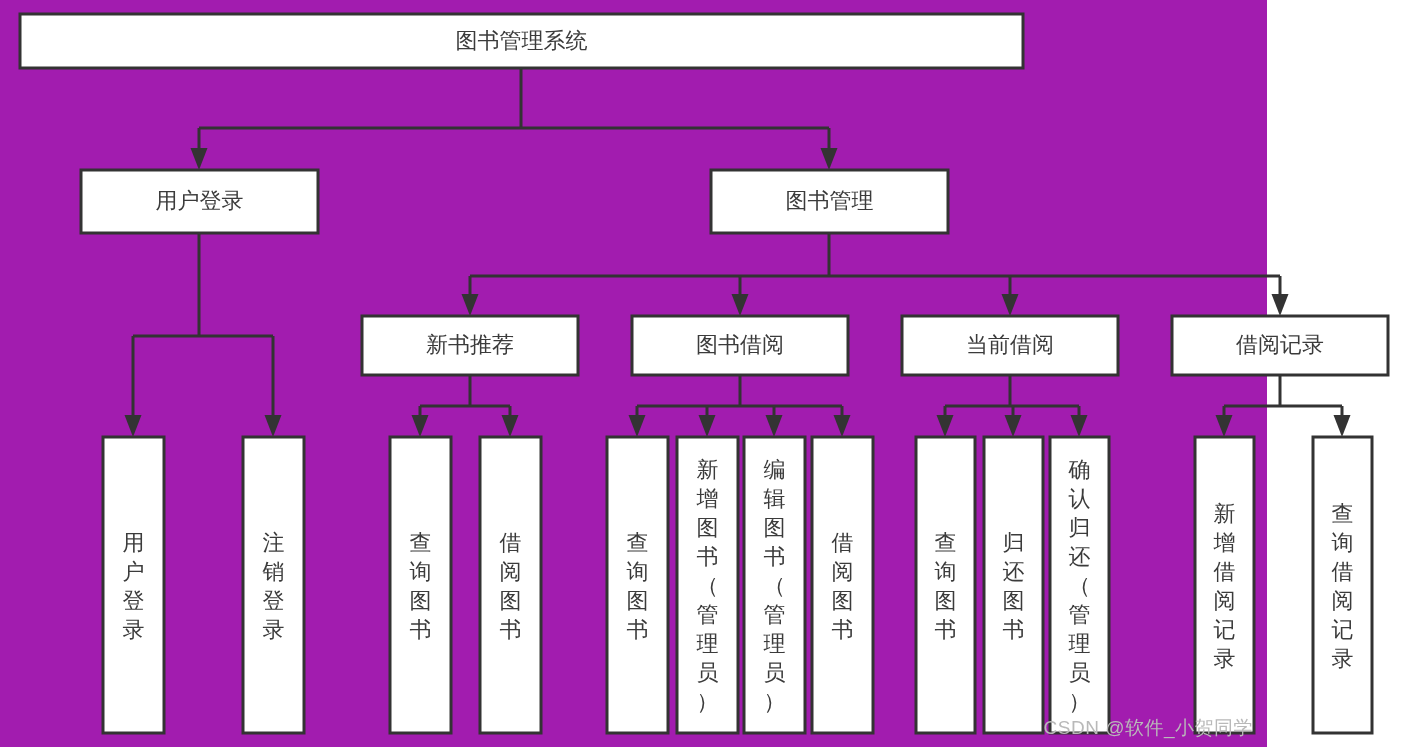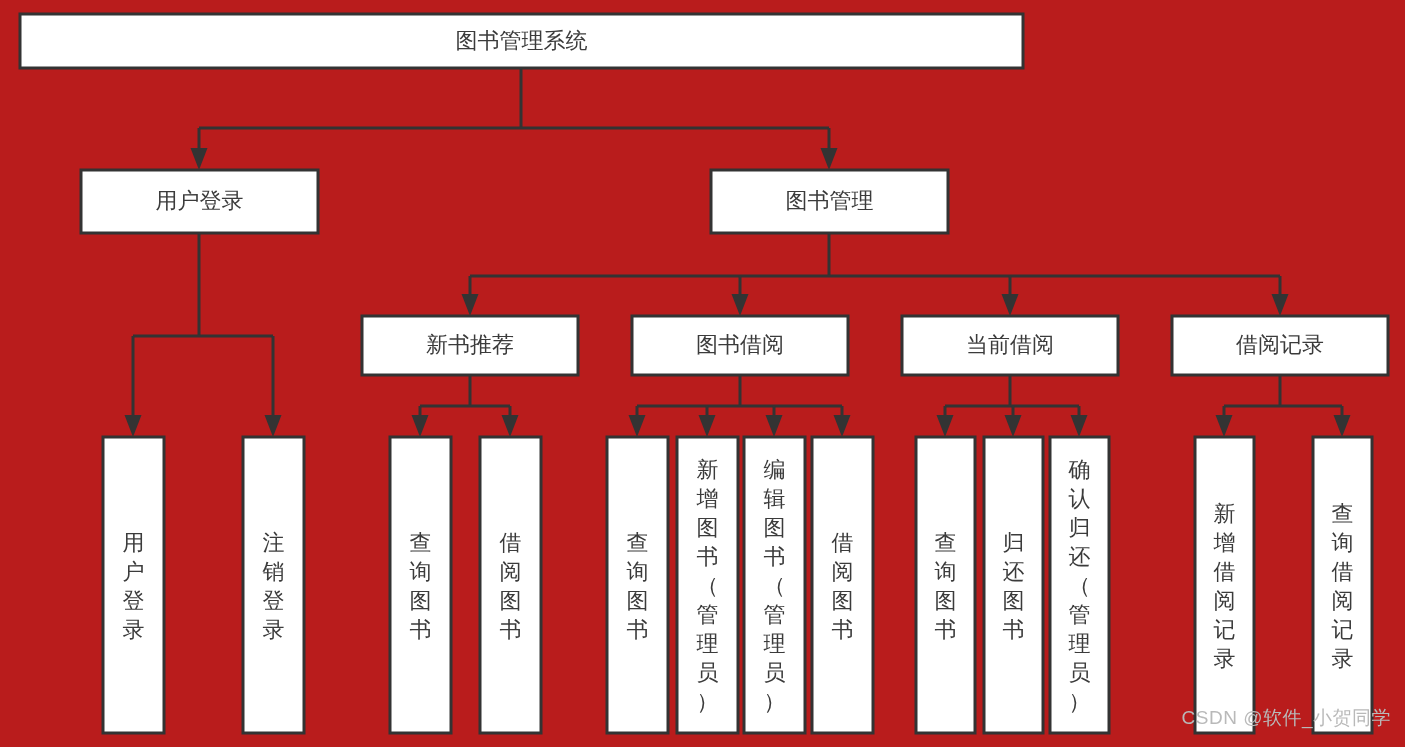--- a/index.html
+++ b/index.html
@@ -8,23 +8,23 @@
     background: #ffffff;
   }
   body {
     width: 1405px;
     height: 747px;
     font-family: "Liberation Sans", sans-serif;
     overflow: hidden;
   }
   #diagram-root {
     position: relative;
-    width: 1405px;
+    width: 1267px;
     height: 747px;
-    background: #b91c1c;
+    background: #a21caf;
   }
   svg.tree {
     position: absolute;
     left: 0;
     top: 0;
     width: 1405px;
     height: 747px;
   }
   .node-rect {
     fill: #ffffff;
@@ -48,21 +48,21 @@
   }
   .node-label-v {
     font-family: "Liberation Sans", sans-serif;
     font-size: 22px;
     fill: #3b3b3b;
     text-anchor: middle;
   }
   .watermark {
     position: absolute;
     right: 14px;
-    bottom: 16px;
+    bottom: 6px;
     font-family: "Liberation Sans", sans-serif;
     font-size: 19px;
     color: #b9b9b9;
     letter-spacing: 0.5px;
     white-space: nowrap;
     pointer-events: none;
     margin-top: 24px;
   }
 </style>
 </head>

